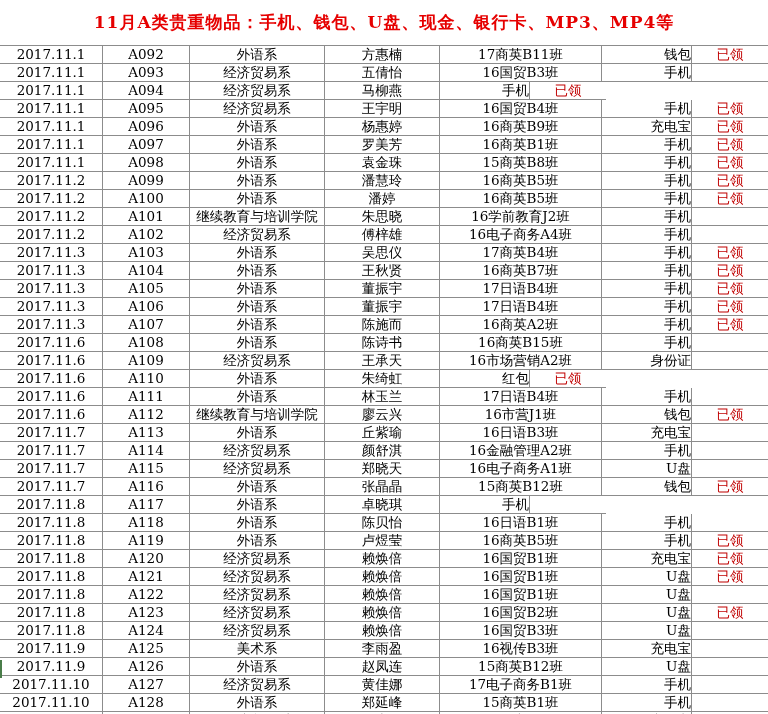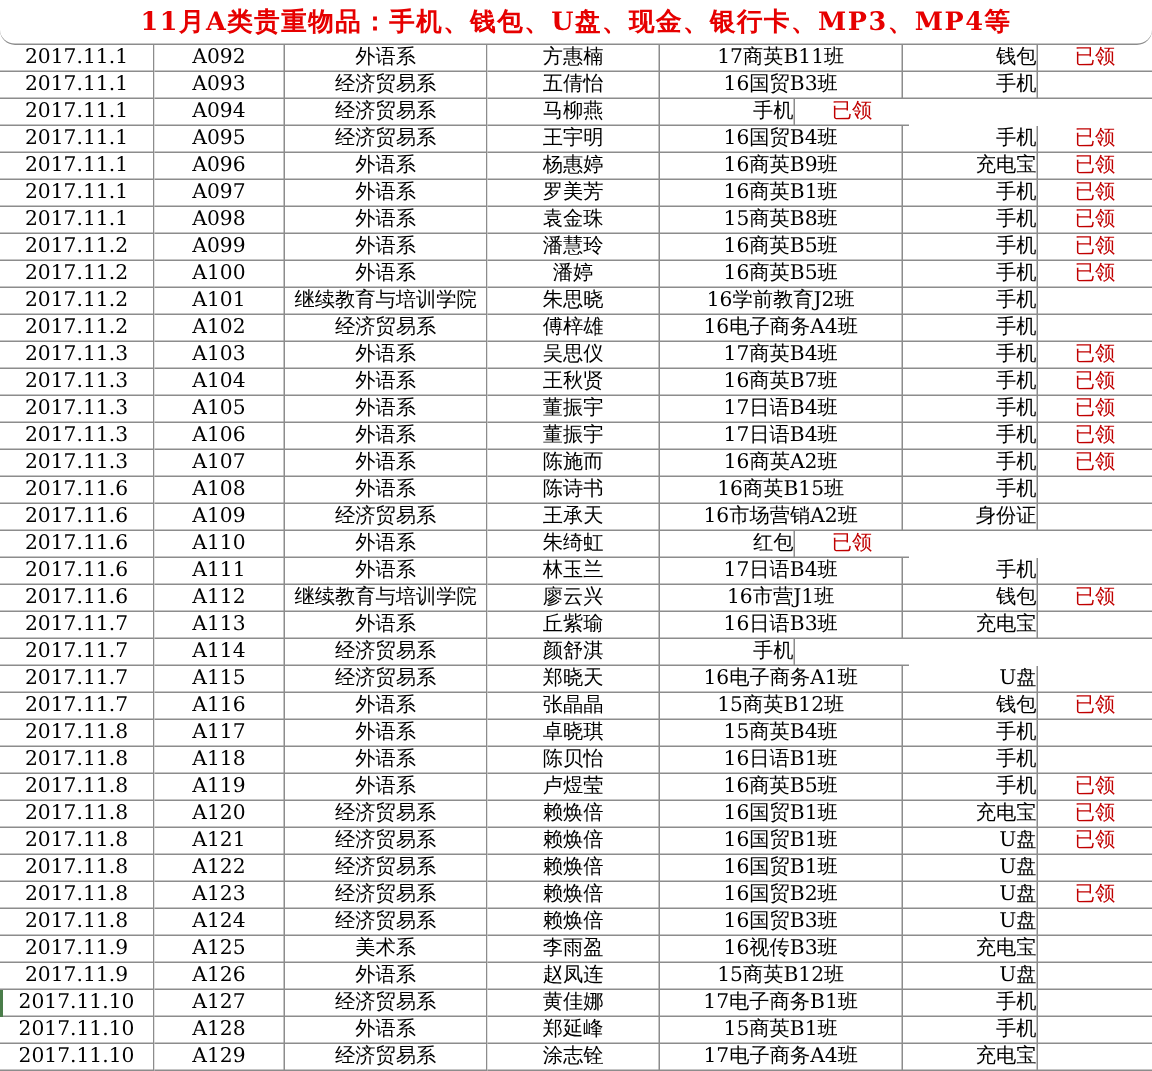--- a/index.html
+++ b/index.html
@@ -12,25 +12,24 @@
   *{margin:0;padding:0;box-sizing:border-box;}
   html,body{width:768px;height:714px;background:#ffffff;overflow:hidden;}
   body{
     font-family:"DejaVu Serif","Liberation Serif",serif;
     color:var(--ink);
     position:relative;
   }
   .sheet{width:768px;height:714px;position:relative;background:#ffffff;}
 
   .title-row{
-    width:768px;height:30px;
+    width:768px;height:46px;
     display:flex;align-items:center;justify-content:center;
     border-bottom:1px solid var(--grid);
     background:#ffffff;
-    border-radius:10px;
   }
   .title-row .title-text{
     color:var(--title);
     font-weight:bold;
     font-size:17px;
     letter-spacing:1px;
     white-space:nowrap;
   }
 
   .grid{width:768px;}
@@ -263,20 +262,21 @@
         <div class="cell col-name">丘紫瑜</div>
         <div class="cell col-class">16日语B3班</div>
         <div class="cell col-item">充电宝</div>
         <div class="cell col-status"></div>
       </div>
       <div class="row">
         <div class="cell col-date">2017.11.7</div>
         <div class="cell col-id">A114</div>
         <div class="cell col-dept">经济贸易系</div>
         <div class="cell col-name">颜舒淇</div>
+        <div class="cell col-class">16金融管理A2班</div>
         <div class="cell col-item">手机</div>
         <div class="cell col-status"></div>
       </div>
       <div class="row">
         <div class="cell col-date">2017.11.7</div>
         <div class="cell col-id">A115</div>
         <div class="cell col-dept">经济贸易系</div>
         <div class="cell col-name">郑晓天</div>
         <div class="cell col-class">16电子商务A1班</div>
         <div class="cell col-item">U盘</div>
@@ -289,21 +289,20 @@
         <div class="cell col-name">张晶晶</div>
         <div class="cell col-class">15商英B12班</div>
         <div class="cell col-item">钱包</div>
         <div class="cell col-status">已领</div>
       </div>
       <div class="row">
         <div class="cell col-date">2017.11.8</div>
         <div class="cell col-id">A117</div>
         <div class="cell col-dept">外语系</div>
         <div class="cell col-name">卓晓琪</div>
-        <div class="cell col-class">15商英B4班</div>
         <div class="cell col-item">手机</div>
         <div class="cell col-status"></div>
       </div>
       <div class="row">
         <div class="cell col-date">2017.11.8</div>
         <div class="cell col-id">A118</div>
         <div class="cell col-dept">外语系</div>
         <div class="cell col-name">陈贝怡</div>
         <div class="cell col-class">16日语B1班</div>
         <div class="cell col-item">手机</div>

